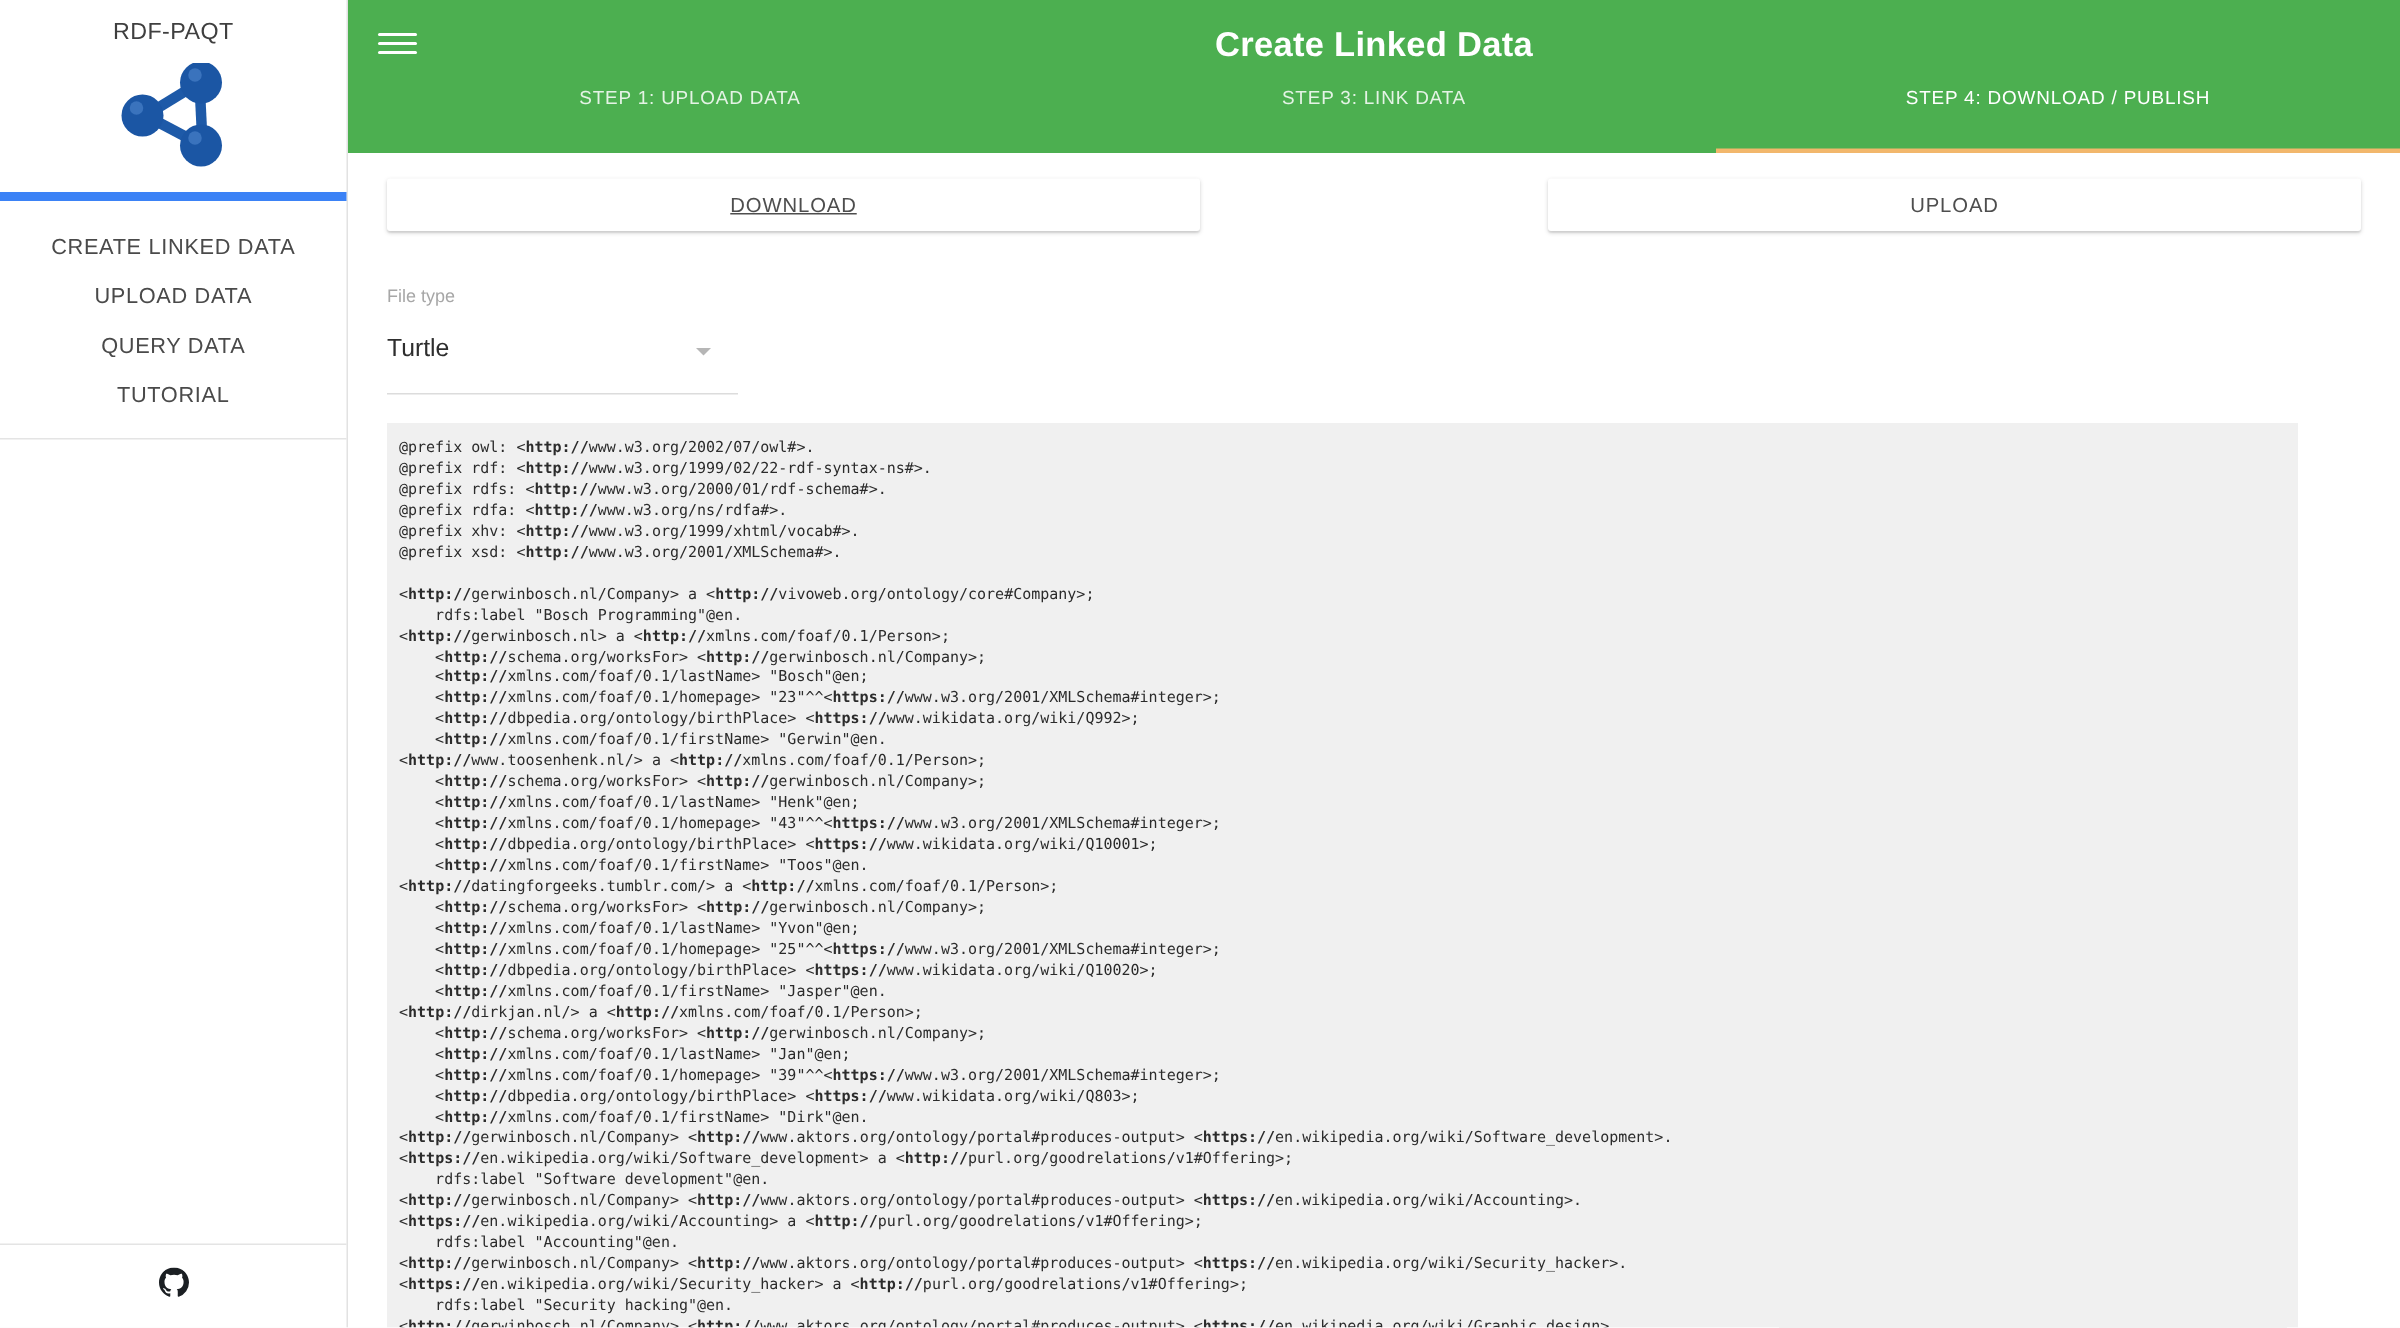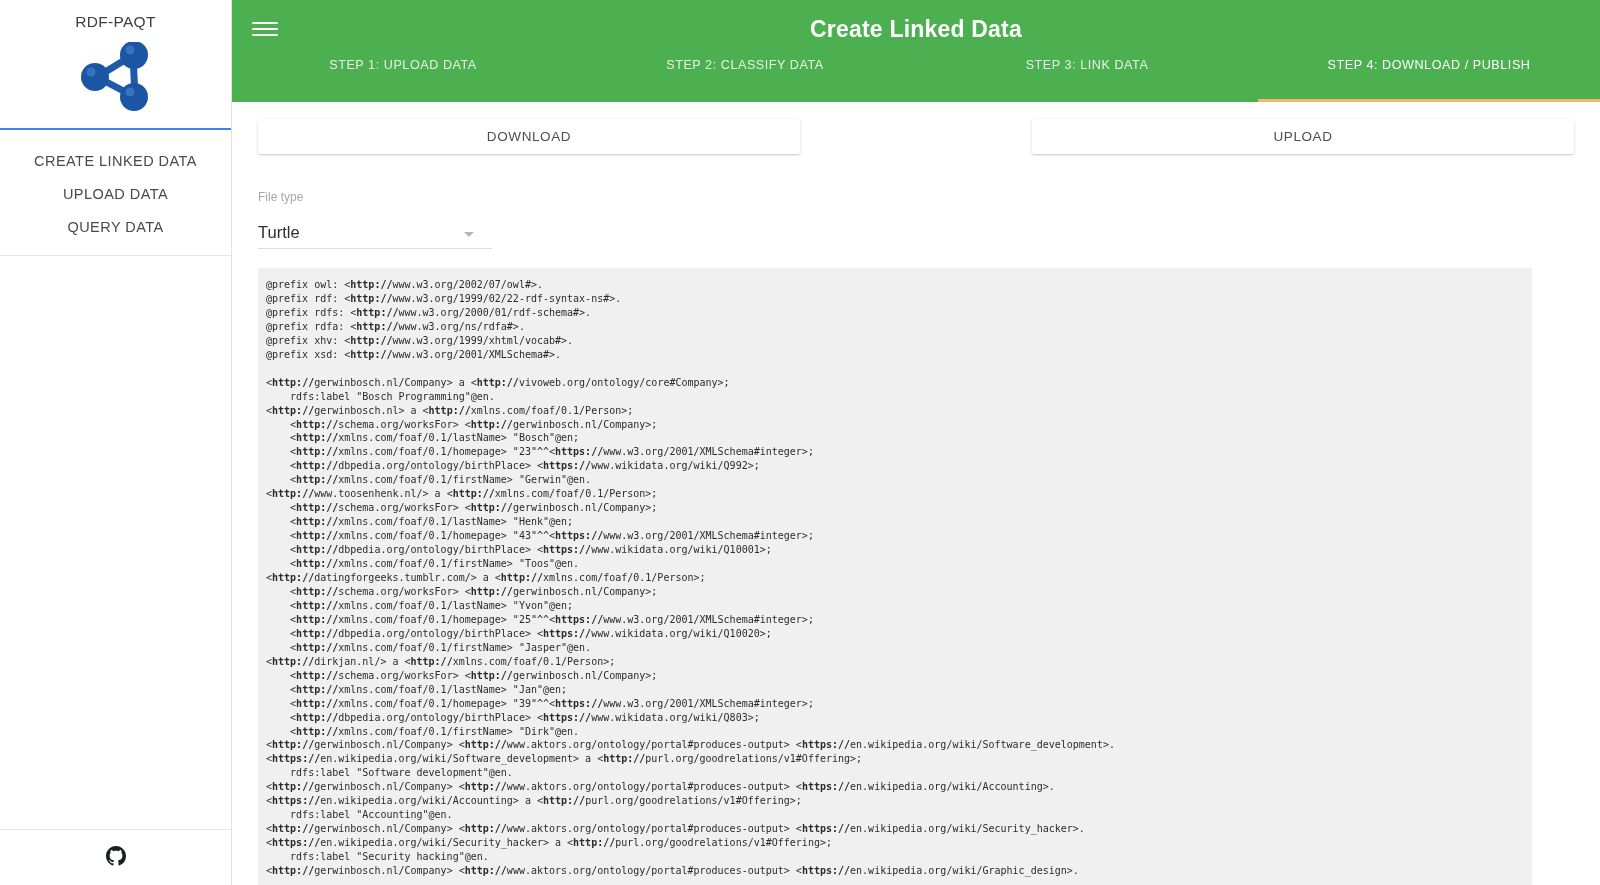--- a/index.html
+++ b/index.html
@@ -24,21 +24,21 @@
     background: #ffffff;
     border-right: 1px solid #e2e2e2;
     display: flex;
     flex-direction: column;
     flex: 0 0 232px;
     position: relative;
   }
   .brand-block {
     padding-top: 13px;
     padding-bottom: 14px;
-    border-bottom: 2px solid #3b82f6;
+    border-bottom: 6px solid #3b82f6;
     text-align: center;
   }
   .brand-title {
     font-size: 15.5px;
     color: #3f3f3f;
     letter-spacing: .3px;
     font-family: "Liberation Sans", sans-serif;
   }
   .brand-logo {
     margin-top: 9px;
@@ -156,39 +156,39 @@
     border: none;
     box-shadow: 0 1px 3px rgba(0,0,0,.17), 0 1px 1px rgba(0,0,0,.07);
     height: 35px;
     font-size: 13.5px;
     letter-spacing: .6px;
     color: #4e4e4e;
     cursor: pointer;
     font-family: "Liberation Sans", sans-serif;
     border-radius: 2px;
   }
-  .btn-download { width: 542px; }
+  .btn-download { width: 542px; text-decoration: underline; }
   .btn-publish  { width: 542px; }
 
   .field-wrap {
     margin-top: 36px;
     width: 234px;
     position: relative;
   }
   .field-label {
     font-size: 12px;
     color: #a7a7a7;
     margin-bottom: 19px;
   }
   .select-row {
     display: flex;
     align-items: flex-end;
     justify-content: space-between;
     border-bottom: 1px solid #dcdcdc;
-    padding-bottom: 6px;
+    padding-bottom: 20px;
     cursor: pointer;
   }
   .select-value {
     font-size: 16.5px;
     color: #2e2e2e;
   }
   .caret {
     width: 0; height: 0;
     border-left: 5px solid transparent;
     border-right: 5px solid transparent;
@@ -244,20 +244,23 @@
     <nav class="nav-block">
       <div class="nav-item">
         <span>CREATE LINKED DATA</span>
       </div>
       <div class="nav-item">
         <span>UPLOAD DATA</span>
       </div>
       <div class="nav-item">
         <span>QUERY DATA</span>
       </div>
+      <div class="nav-item">
+        <span>TUTORIAL</span>
+      </div>
     </nav>
 
     <div class="sidebar-spacer"></div>
 
     <div class="sidebar-footer">
       <span>
         <svg width="20" height="20" viewBox="0 0 16 16" fill="#1b1f23" aria-hidden="true">
           <path d="M8 0C3.58 0 0 3.58 0 8c0 3.54 2.29 6.53 5.47 7.59.4.07.55-.17.55-.38 0-.19-.01-.82-.01-1.49-2.01.37-2.53-.49-2.69-.94-.09-.23-.48-.94-.82-1.13-.28-.15-.68-.52-.01-.53.63-.01 1.08.58 1.23.82.72 1.21 1.87.87 2.33.66.07-.52.28-.87.51-1.07-1.78-.2-3.64-.89-3.64-3.95 0-.87.31-1.59.82-2.15-.08-.2-.36-1.02.08-2.12 0 0 .67-.21 2.2.82.64-.18 1.32-.27 2-.27.68 0 1.36.09 2 .27 1.53-1.04 2.2-.82 2.2-.82.44 1.1.16 1.92.08 2.12.51.56.82 1.27.82 2.15 0 3.07-1.87 3.75-3.65 3.95.29.25.54.73.54 1.48 0 1.07-.01 1.93-.01 2.2 0 .21.15.46.55.38A8.01 8.01 0 0 0 16 8c0-4.42-3.58-8-8-8z"></path>
         </svg>
       </span>
@@ -271,23 +274,20 @@
         <span></span>
         <span></span>
         <span></span>
       </div>
       <h1 class="app-title">Create Linked Data</h1>
     </header>
 
     <nav class="tabbar">
       <div class="tab">
         <span>STEP 1: UPLOAD DATA</span>
-      </div>
-      <div class="tab">
-        <span>STEP 2: CLASSIFY DATA</span>
       </div>
       <div class="tab">
         <span>STEP 3: LINK DATA</span>
       </div>
       <div class="tab active">
         <span>STEP 4: DOWNLOAD / PUBLISH</span>
       </div>
     </nav>
 
     <div class="content">

